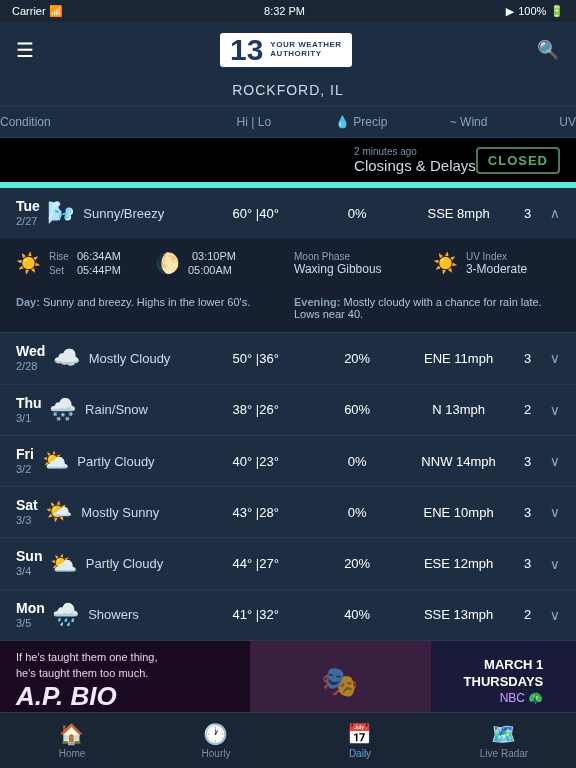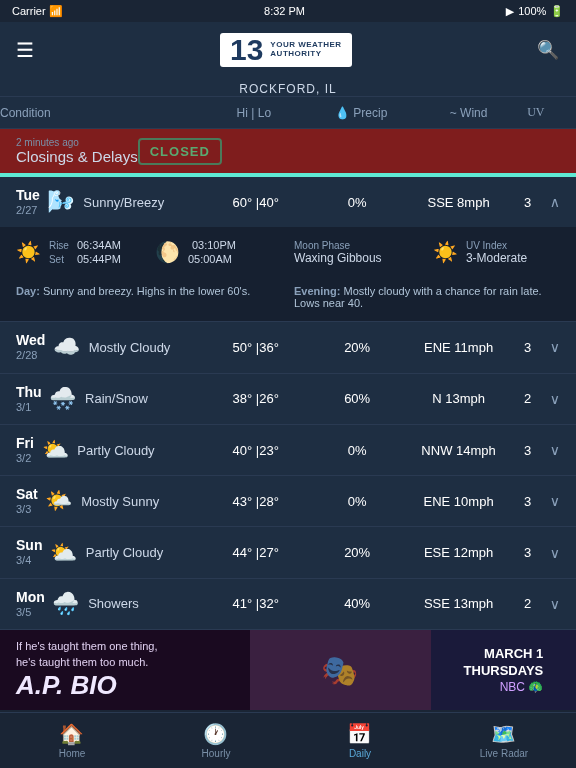--- a/index.html
+++ b/index.html
@@ -60,52 +60,52 @@
       font-size: 30px;
       font-weight: 900;
       color: #1e3a5f;
       line-height: 1;
     }
 
     
     .location-bar {
       background: #1e2e42;
       text-align: center;
-      padding: 4px 0 0;
-      font-size: 12px;
+      padding: 4px 0 8px;
+      font-size: 14px;
       font-weight: 500;
       letter-spacing: 1px;
       color: #cdd8e8;
       border-bottom: 1px solid #2a3a52;
     }
 
     
     .col-headers {
       display: flex;
       align-items: center;
       padding: 8px 0;
       background: #1e2e42;
       border-bottom: 1px solid #2a3a52;
       font-size: 12px;
       color: #8aa0ba;
     }
     .col-condition { flex: 2; }
     .col-hilo { flex: 1.2; text-align: center; }
     .col-precip { flex: 1; text-align: center; }
     .col-wind { flex: 1.2; text-align: center; }
-    .col-uv { flex: 0.5; text-align: left; font-family: Liberation Serif, serif; }
+    .col-uv { flex: 0.5; text-align: right; }
 
     
     .closings-banner {
-      background: #7f1d1d;
-      display: flex;
-      align-items: center;
-      justify-content: flex-start;
+      background: #000000;
+      display: flex;
+      align-items: center;
+      justify-content: flex-end;
       padding: 8px 16px;
-      border-bottom: 4px solid #5eead4;
+      border-bottom: 6px solid #5eead4;
     }
     .closings-time { font-size: 10px; color: #7a90a8; }
     .closings-title { font-size: 15px; color: #cdd8e8; font-weight: 500; }
     .closed-badge {
       border: 2px solid #4a7a5a;
       border-radius: 4px;
       padding: 4px 10px;
       font-size: 13px;
       font-weight: 700;
       color: #5aa870;

